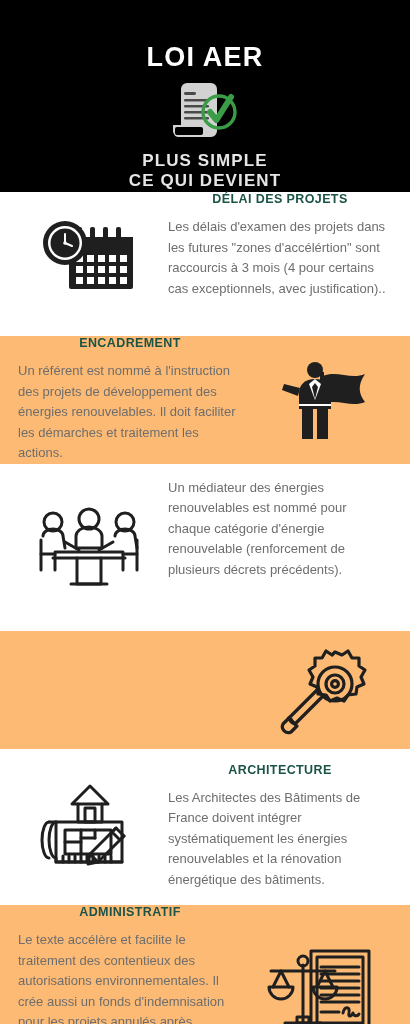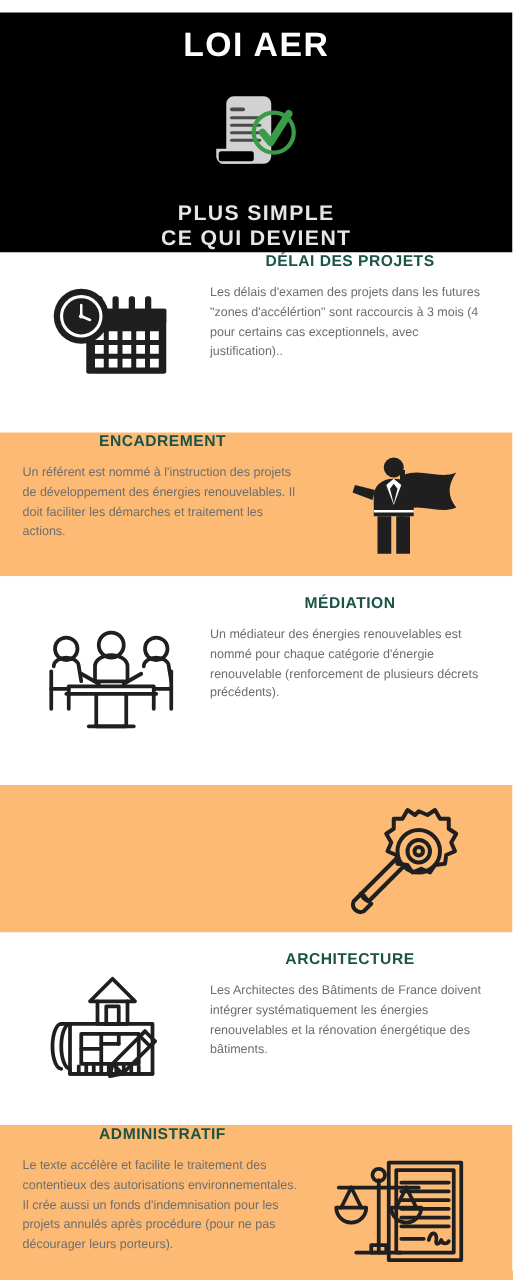--- a/index.html
+++ b/index.html
@@ -23,24 +23,23 @@
   }
 
   
   .header {
     background: #000000;
     height: 192px;
     flex: 0 0 192px;
     display: flex;
     flex-direction: column;
     align-items: center;
-    justify-content: space-between;
+    justify-content: flex-end;
     padding-top: 12px;
     box-sizing: border-box;
-    margin-top: 10px;
   }
   .header-title {
     color: #ffffff;
     font-size: 27px;
     font-weight: bold;
     letter-spacing: 1.2px;
     line-height: 1.1;
     margin: 0 0 4px 0;
   }
   .header-icon {
@@ -111,21 +110,21 @@
     color: #1b5346;
     font-size: 12.5px;
     font-weight: bold;
     letter-spacing: 0.4px;
     margin: 0 0 11px 0;
     width: 100%;
     text-align: center;
   }
   .sec-body {
     color: #6e6e6e;
-    font-size: 10px;
+    font-size: 13px;
     line-height: 1.58;
     margin: 0;
     width: 100%;
   }
   svg { display: block; }
 </style>
 </head>
 <body>
 
 <div class="infographic">
@@ -264,21 +263,20 @@
 
             <path d="M26 50 l68 0"></path>
             <path d="M24 56 l72 0"></path>
 
             <path d="M48 56 l0 26 l24 0 l0 -26"></path>
             <path d="M42 82 l36 0"></path>
           </g>
         </svg>
       </div>
       <div class="sec-text">
-        <div class="sec-heading">MÉDIATION</div>
         <p class="sec-body">Un médiateur des énergies renouvelables est nommé pour chaque catégorie d'énergie renouvelable (renforcement de plusieurs décrets précédents).</p>
       </div>
     </div>
   </div>
 
   <div class="spacer-white sp-b"></div>
 
   <div class="section bg-gray sec-equip">
     <div class="sec-inner icon-right">
       <div class="sec-icon">

